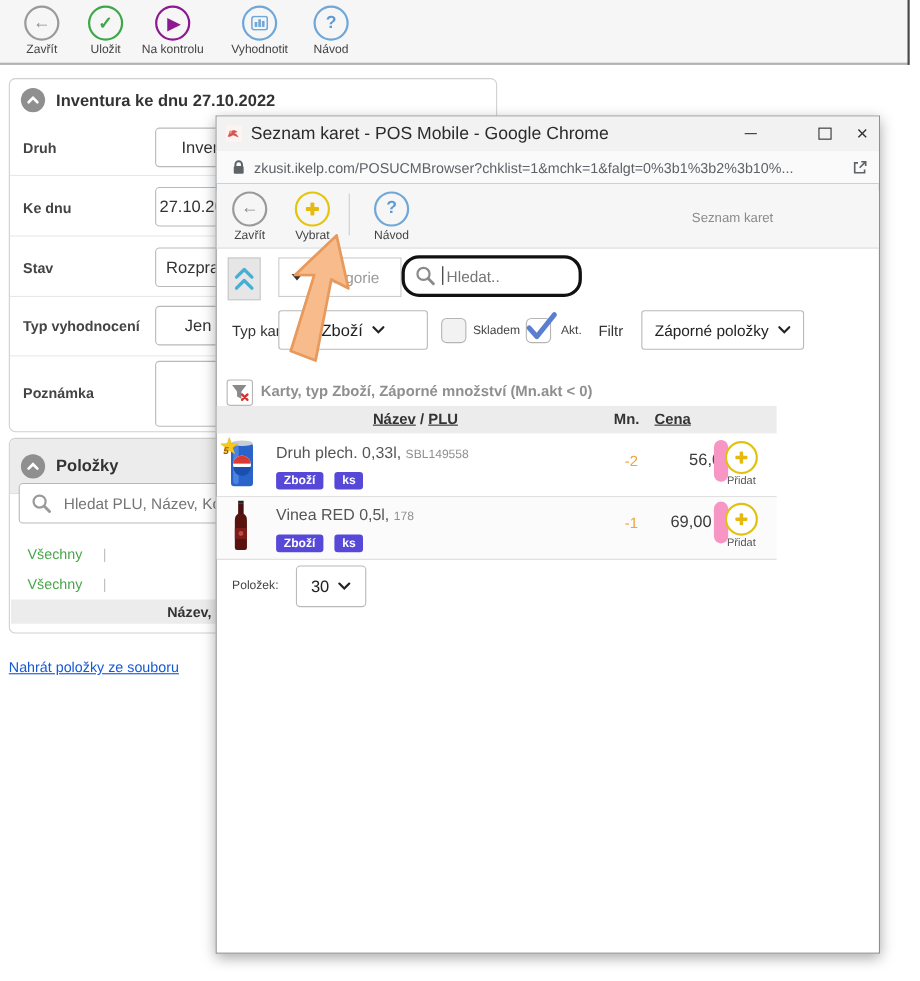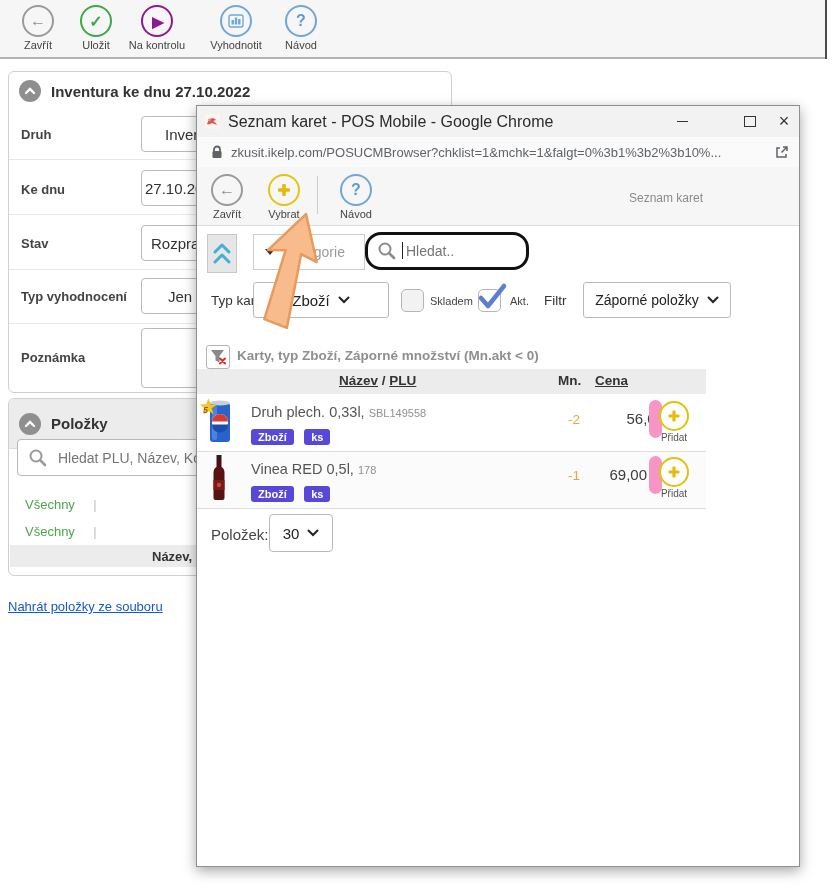--- a/index.html
+++ b/index.html
@@ -74,21 +74,21 @@
   .badge{display:inline-block;background:#5848d8;color:#fff;font-weight:bold;font-size:11px;padding:2px 7px;border-radius:3px;margin-right:6px;}
   .qty{position:absolute;font-size:13.5px;color:#efa33f;width:26px;text-align:right;}
   .price{position:absolute;font-size:15px;color:#3c3c3c;width:62px;text-align:right;}
   .pill{position:absolute;width:13px;height:38px;border-radius:7px;background:#f795c5;}
   .add-btn{position:absolute;width:46px;text-align:center;cursor:pointer;}
   .add-circle{display:inline-flex;align-items:center;justify-content:center;width:26px;height:26px;border-radius:50%;border:2px solid #e0c20e;background:#fff;}
   .add-label{display:block;font-size:10px;color:#555;margin-top:1px;}
   .star-badge{position:absolute;width:22px;height:22px;font-size:21px;line-height:22px;color:#f6c71f;text-shadow:0 0 1px #c89000;z-index:3;}
   .star-num{position:absolute;left:4px;top:3px;font-size:9px;font-weight:bold;color:#a85c00;font-style:italic;text-shadow:none;}
 
-  .pagesize-label{position:absolute;left:14px;top:420px;font-size:15px;color:#444;}
+  .pagesize-label{position:absolute;left:14px;top:420px;font-size:11px;color:#444;}
   .pagesize-sel{position:absolute;left:72px;top:408px;width:62px;height:36px;border-radius:4px;}
 
   .cursor-arrow{left:252px;top:212px;width:110px;height:130px;z-index:20;pointer-events:none;}
 </style>
 </head>
 <body>
 
 <div class="abs main-toolbar">
   <div class="tb-item" style="left:-2px;">
     <span class="tb-circle c-gray">←</span>

